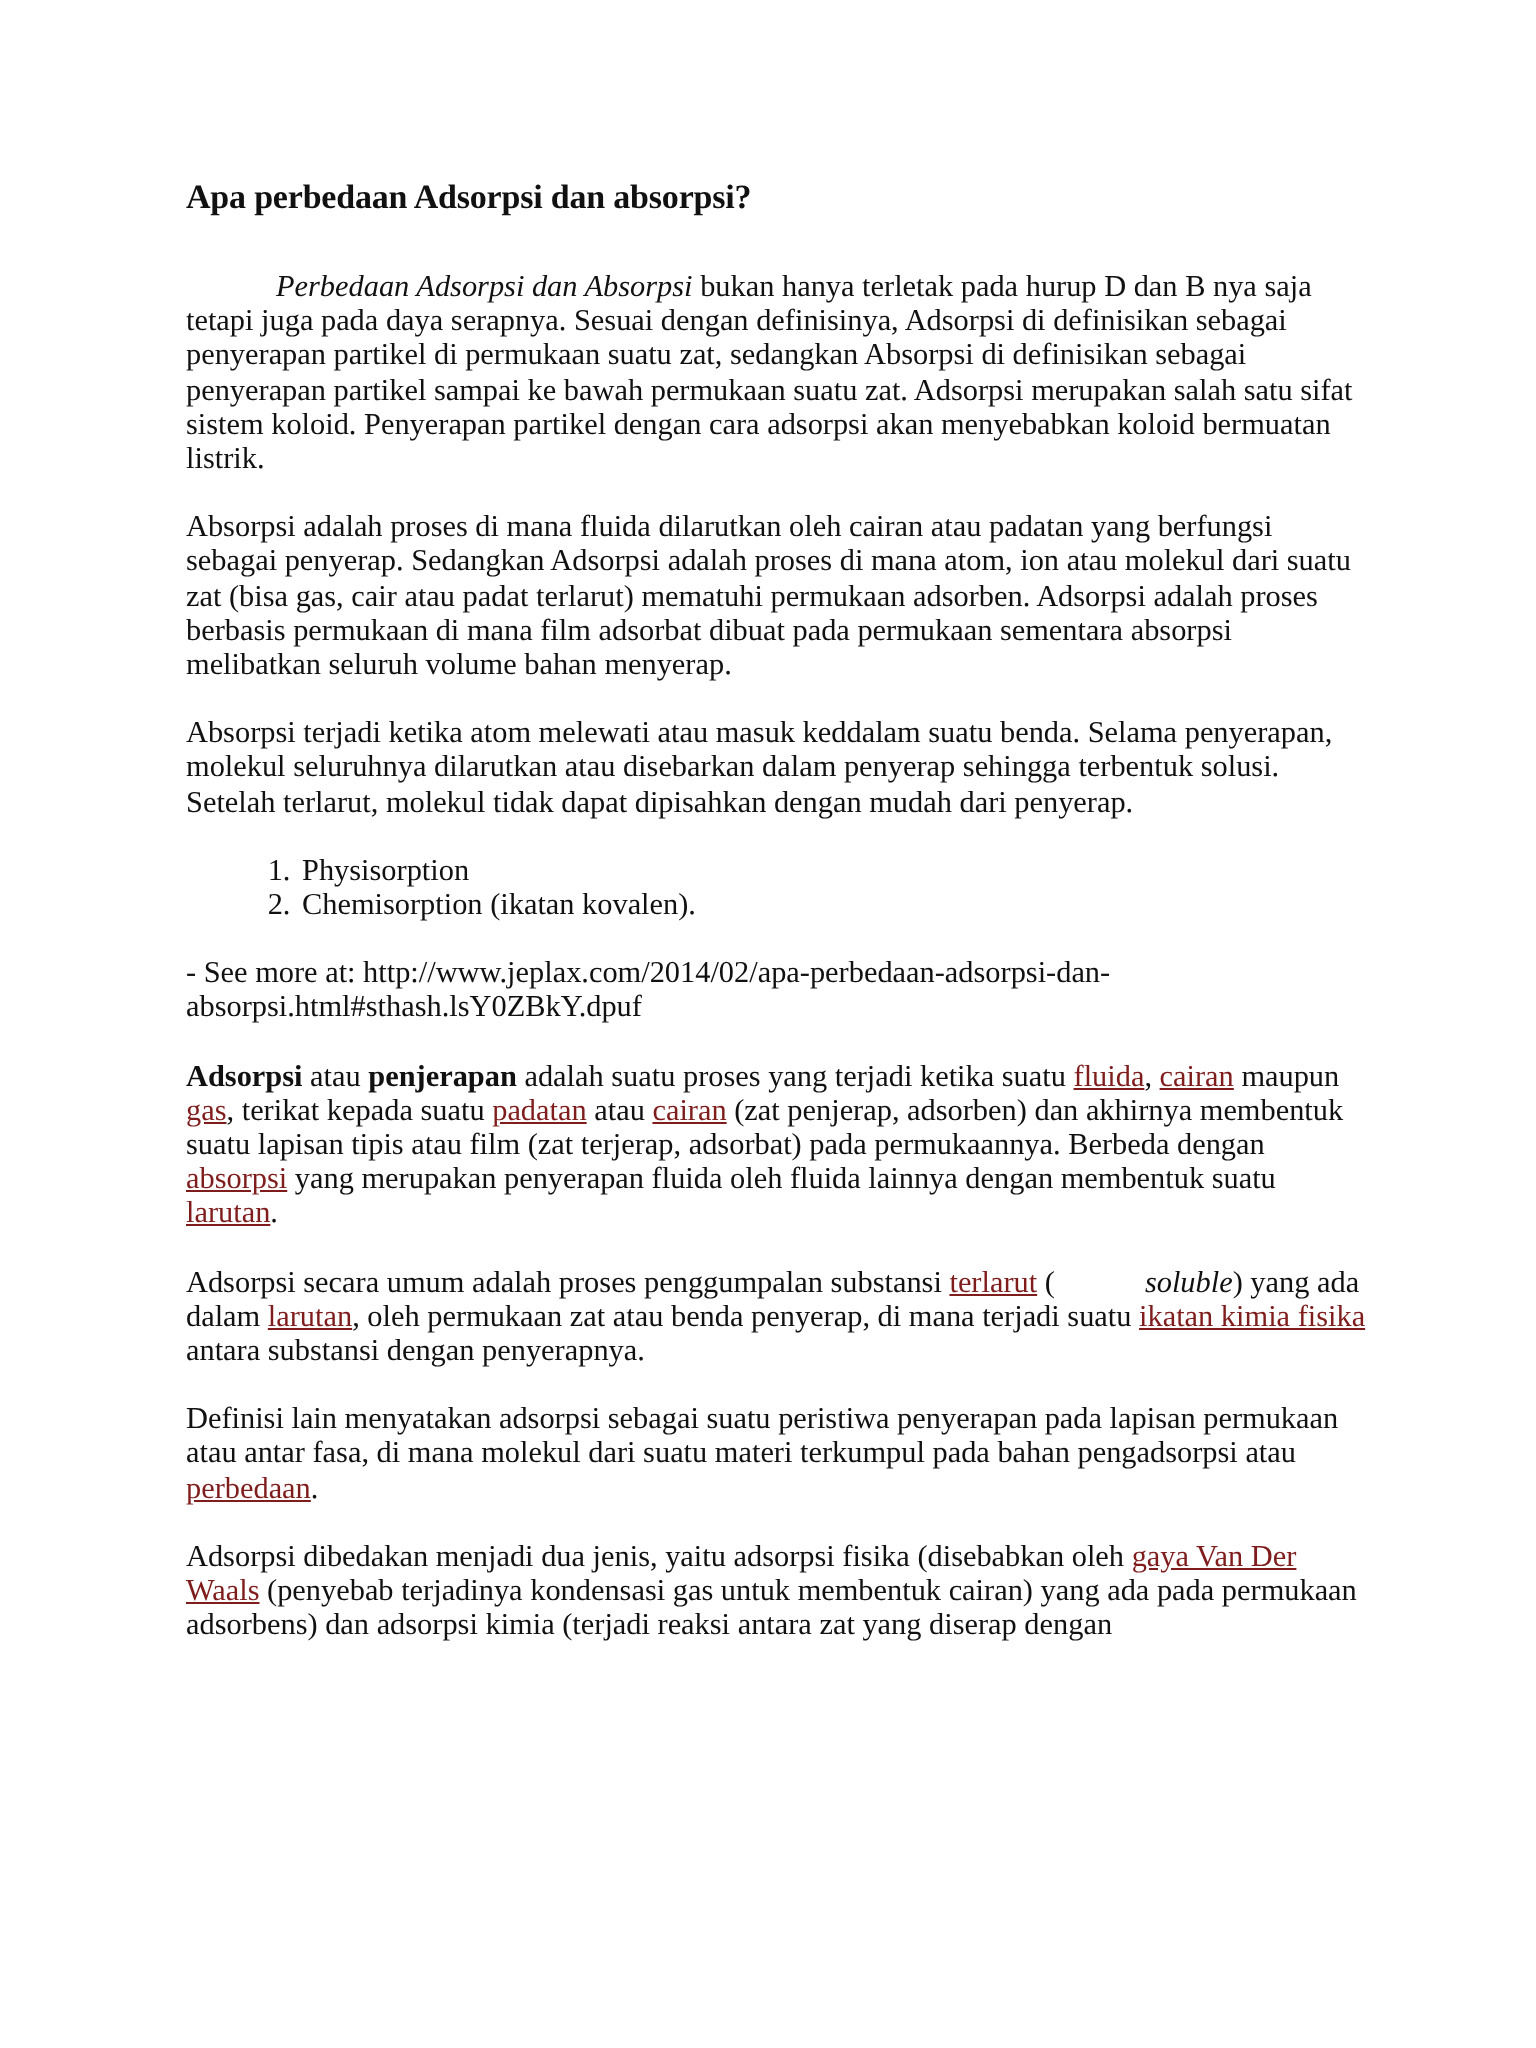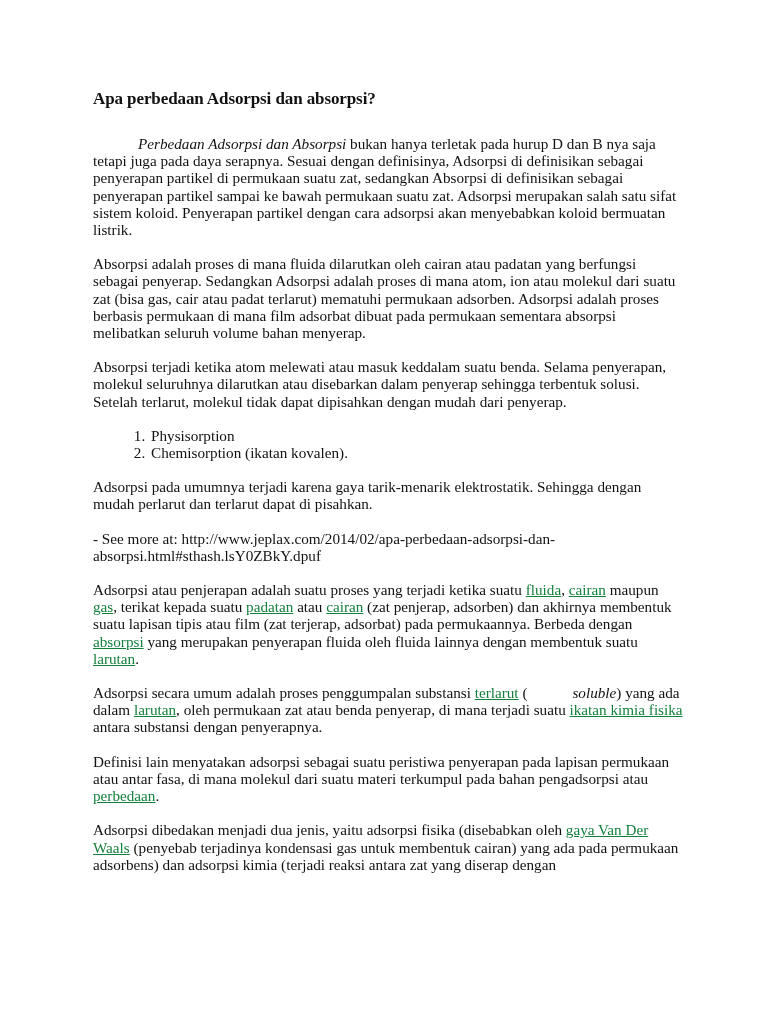--- a/index.html
+++ b/index.html
@@ -9,43 +9,42 @@
     color: #111111;
   }
   .page { position: absolute; left: 93px; top: 84px; width: 590px; }
   h1 {
     font-size: 17px; font-weight: bold; margin: 0 0 21px 0; line-height: 30px;
     letter-spacing: -0.1px;
   }
   p { font-size: 15.2px; line-height: 17.2px; margin: 0 0 17px 0; }
   ol { font-size: 15.2px; line-height: 17.2px; margin: 0 0 17px 0; padding-left: 40px; }
   ol li { padding-left: 2px; margin-left: 16px; }
-  a { color: #15803d; text-decoration: underline; }
+  a { color: #7f1d1d; text-decoration: underline; }
   i { font-style: italic; margin-left: 45px; }
-  b { font-weight: normal; }
+  b { font-weight: bold; }
 </style>
 </head>
 <body>
 
 <div class="page">
   <h1>Apa perbedaan Adsorpsi dan absorpsi?</h1>
 
   <p><i>Perbedaan Adsorpsi dan Absorpsi</i><span> bukan hanya terletak pada hurup D dan B nya saja tetapi juga pada daya serapnya. Sesuai dengan definisinya, Adsorpsi di definisikan sebagai penyerapan partikel di permukaan suatu zat, sedangkan Absorpsi di definisikan sebagai penyerapan partikel sampai ke bawah permukaan suatu zat. Adsorpsi merupakan salah satu sifat sistem koloid. Penyerapan partikel dengan cara adsorpsi akan menyebabkan koloid bermuatan listrik.</span></p>
 
   <p>Absorpsi adalah proses di mana fluida dilarutkan oleh cairan atau padatan yang berfungsi sebagai penyerap. Sedangkan Adsorpsi adalah proses di mana atom, ion atau molekul dari suatu zat (bisa gas, cair atau padat terlarut) mematuhi permukaan adsorben. Adsorpsi adalah proses berbasis permukaan di mana film adsorbat dibuat pada permukaan sementara absorpsi melibatkan seluruh volume bahan menyerap.</p>
 
   <p>Absorpsi terjadi ketika atom melewati atau masuk keddalam suatu benda. Selama penyerapan, molekul seluruhnya dilarutkan atau disebarkan dalam penyerap sehingga terbentuk solusi. Setelah terlarut, molekul tidak dapat dipisahkan dengan mudah dari penyerap.</p>
 
 
   <ol>
     <li>Physisorption</li>
     <li>Chemisorption (ikatan kovalen).</li>
   </ol>
 
-  <p>Adsorpsi pada umumnya terjadi karena gaya tarik-menarik elektrostatik. Sehingga dengan mudah perlarut dan terlarut dapat di pisahkan.</p>
 
   <p>- See more at: http://www.jeplax.com/2014/02/apa-perbedaan-adsorpsi-dan-absorpsi.html#sthash.lsY0ZBkY.dpuf</p>
 
   <p><b>Adsorpsi</b><span> atau </span><b>penjerapan</b><span> adalah suatu proses yang terjadi ketika suatu </span><a href="#">fluida</a><span>, </span><a href="#">cairan</a><span> maupun </span><a href="#">gas</a><span>, terikat kepada suatu </span><a href="#">padatan</a><span> atau </span><a href="#">cairan</a><span> (zat penjerap, adsorben) dan akhirnya membentuk suatu lapisan tipis atau film (zat terjerap, adsorbat) pada permukaannya. Berbeda dengan </span><a href="#">absorpsi</a><span> yang merupakan penyerapan fluida oleh fluida lainnya dengan membentuk suatu </span><a href="#">larutan</a><span>.</span></p>
 
   <p><span>Adsorpsi secara umum adalah proses penggumpalan substansi </span><a href="#">terlarut</a><span> (</span><i>soluble</i><span>) yang ada dalam </span><a href="#">larutan</a><span>, oleh permukaan zat atau benda penyerap, di mana terjadi suatu </span><a href="#">ikatan kimia fisika</a><span> antara substansi dengan penyerapnya.</span></p>
 
   <p><span>Definisi lain menyatakan adsorpsi sebagai suatu peristiwa penyerapan pada lapisan permukaan atau antar fasa, di mana molekul dari suatu materi terkumpul pada bahan pengadsorpsi atau </span><a href="#">perbedaan</a><span>.</span></p>
 
   <p><span>Adsorpsi dibedakan menjadi dua jenis, yaitu adsorpsi fisika (disebabkan oleh </span><a href="#">gaya Van Der Waals</a><span> (penyebab terjadinya kondensasi gas untuk membentuk cairan) yang ada pada permukaan adsorbens) dan adsorpsi kimia (terjadi reaksi antara zat yang diserap dengan</span></p>

